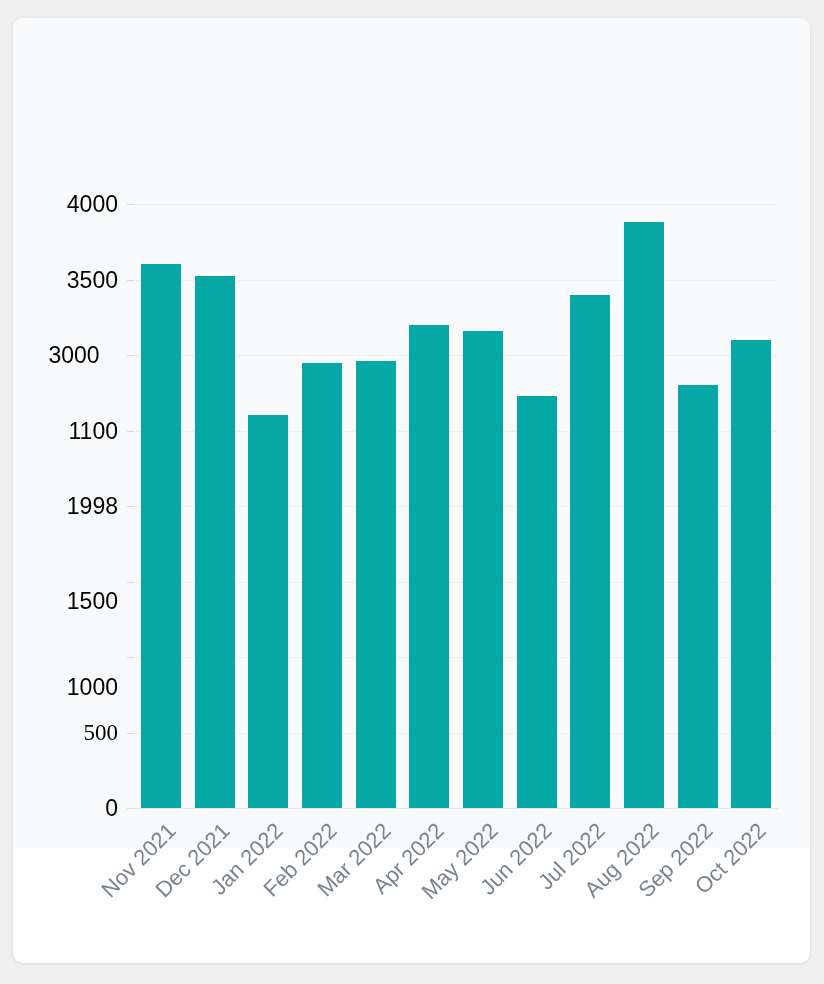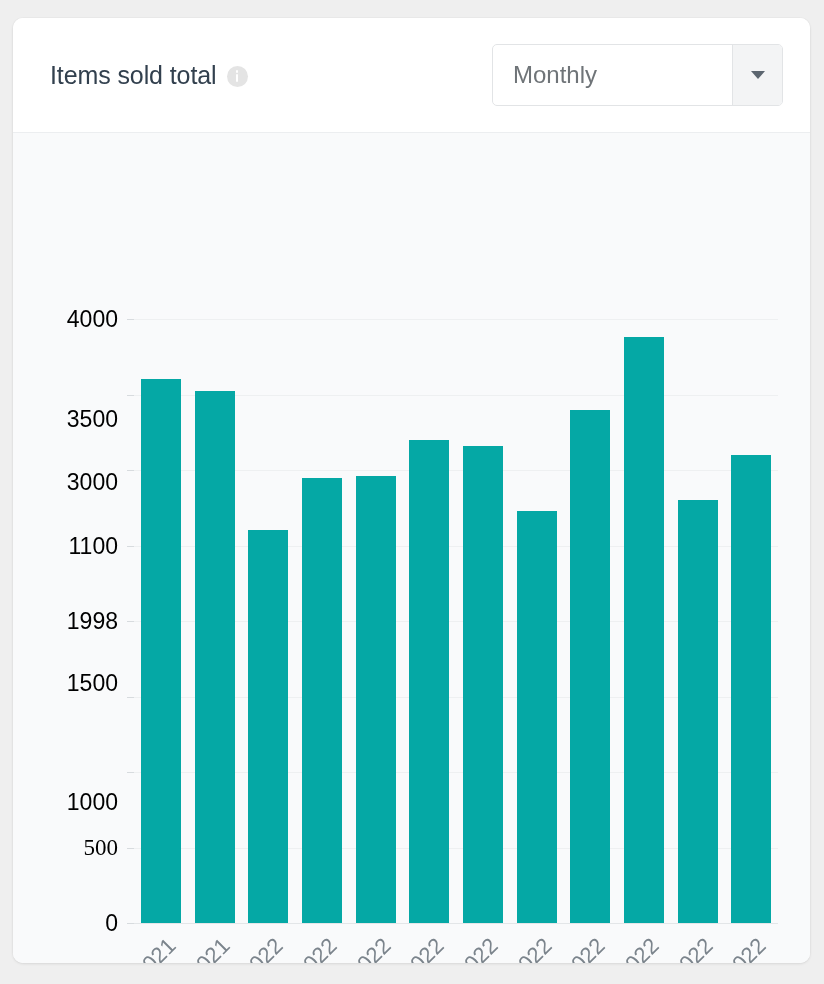--- a/index.html
+++ b/index.html
@@ -145,63 +145,48 @@
     transform-origin: right top;
     transform: rotate(-45deg);
     text-align: right;
   }
 </style>
 </head>
 <body>
 
 <div class="card">
 
-  <div class="card-header">
-    <div class="title-wrap">
-      <div class="card-title">Items sold total</div>
-      <span class="info-icon">
-        <span class="dot-i"></span>
-        <span class="bar-i"></span>
-      </span>
-    </div>
-    <div class="select-wrap">
-      <div class="select-value">Monthly</div>
-      <div class="select-arrow-btn">
-        <span class="chevron-down"></span>
-      </div>
-    </div>
-  </div>
 
   <div class="chart-area">
     <div class="plot">
       <div id="grid-layer">
           <div class="gridline zero" style="top: 604px;"></div>
           <div class="ytick-mark" style="top: 604px; left: -7px;"></div>
           <div class="ytick" style="top: 604px; left: -104px; width: 88px; text-align: right;">0</div>
           <div class="gridline" style="top: 528.5px;"></div>
           <div class="ytick-mark" style="top: 528.5px; left: -7px;"></div>
           <div class="ytick" style="top: 528.5px; left: -104px; width: 88px; text-align: right; font-family: Liberation Serif, serif;">500</div>
           <div class="gridline" style="top: 453px;"></div>
           <div class="ytick-mark" style="top: 453px; left: -7px;"></div>
           <div class="ytick" style="top: 453px; left: -104px; width: 88px; text-align: right; margin-top: 30px;">1000</div>
           <div class="gridline" style="top: 377.5px;"></div>
           <div class="ytick-mark" style="top: 377.5px; left: -7px;"></div>
-          <div class="ytick" style="top: 364px; left: -104px; width: 88px; text-align: right;">1500</div>
+          <div class="ytick" style="top: 397px; left: -104px; width: 88px; text-align: right;">1500</div>
           <div class="gridline" style="top: 302px;"></div>
           <div class="ytick-mark" style="top: 302px; left: -7px;"></div>
           <div class="ytick" style="top: 302px; left: -104px; width: 88px; text-align: right;">1998</div>
           <div class="gridline" style="top: 226.5px;"></div>
           <div class="ytick-mark" style="top: 226.5px; left: -7px;"></div>
           <div class="ytick" style="top: 226.5px; left: -104px; width: 88px; text-align: right;">1100</div>
           <div class="gridline" style="top: 151px;"></div>
           <div class="ytick-mark" style="top: 151px; left: -7px;"></div>
-          <div class="ytick" style="top: 151px; left: -104px; width: 88px; text-align: right; margin-top: 12px;">3000</div>
+          <div class="ytick" style="top: 151px; left: -104px; width: 88px; text-align: center;">3000</div>
           <div class="gridline" style="top: 75.5px;"></div>
           <div class="ytick-mark" style="top: 75.5px; left: -7px;"></div>
-          <div class="ytick" style="top: 75.5px; left: -104px; width: 88px; text-align: right; margin-top: 24px;">3500</div>
+          <div class="ytick" style="top: 75.5px; left: -104px; width: 88px; text-align: right;">3500</div>
           <div class="gridline" style="top: 0px;"></div>
           <div class="ytick-mark" style="top: 0px; left: -7px;"></div>
           <div class="ytick" style="top: 0px; left: -104px; width: 88px; text-align: right;">4000</div>
         </div>
       <div class="bars" id="bars-layer">
           <div class="bar" title="Nov 2021: 3600" style="height: 543.6px; left: 6.83333px; background: rgb(5, 168, 165);"></div>
           <div class="bar" title="Dec 2021: 3520" style="height: 531.52px; left: 60.5px; background: rgb(5, 168, 165);"></div>
           <div class="bar" title="Jan 2022: 2600" style="height: 392.6px; left: 114.167px; background: rgb(5, 168, 165);"></div>
           <div class="bar" title="Feb 2022: 2950" style="height: 445.45px; left: 167.833px; background: rgb(5, 168, 165);"></div>
           <div class="bar" title="Mar 2022: 2960" style="height: 446.96px; left: 221.5px; background: rgb(5, 168, 165);"></div>

